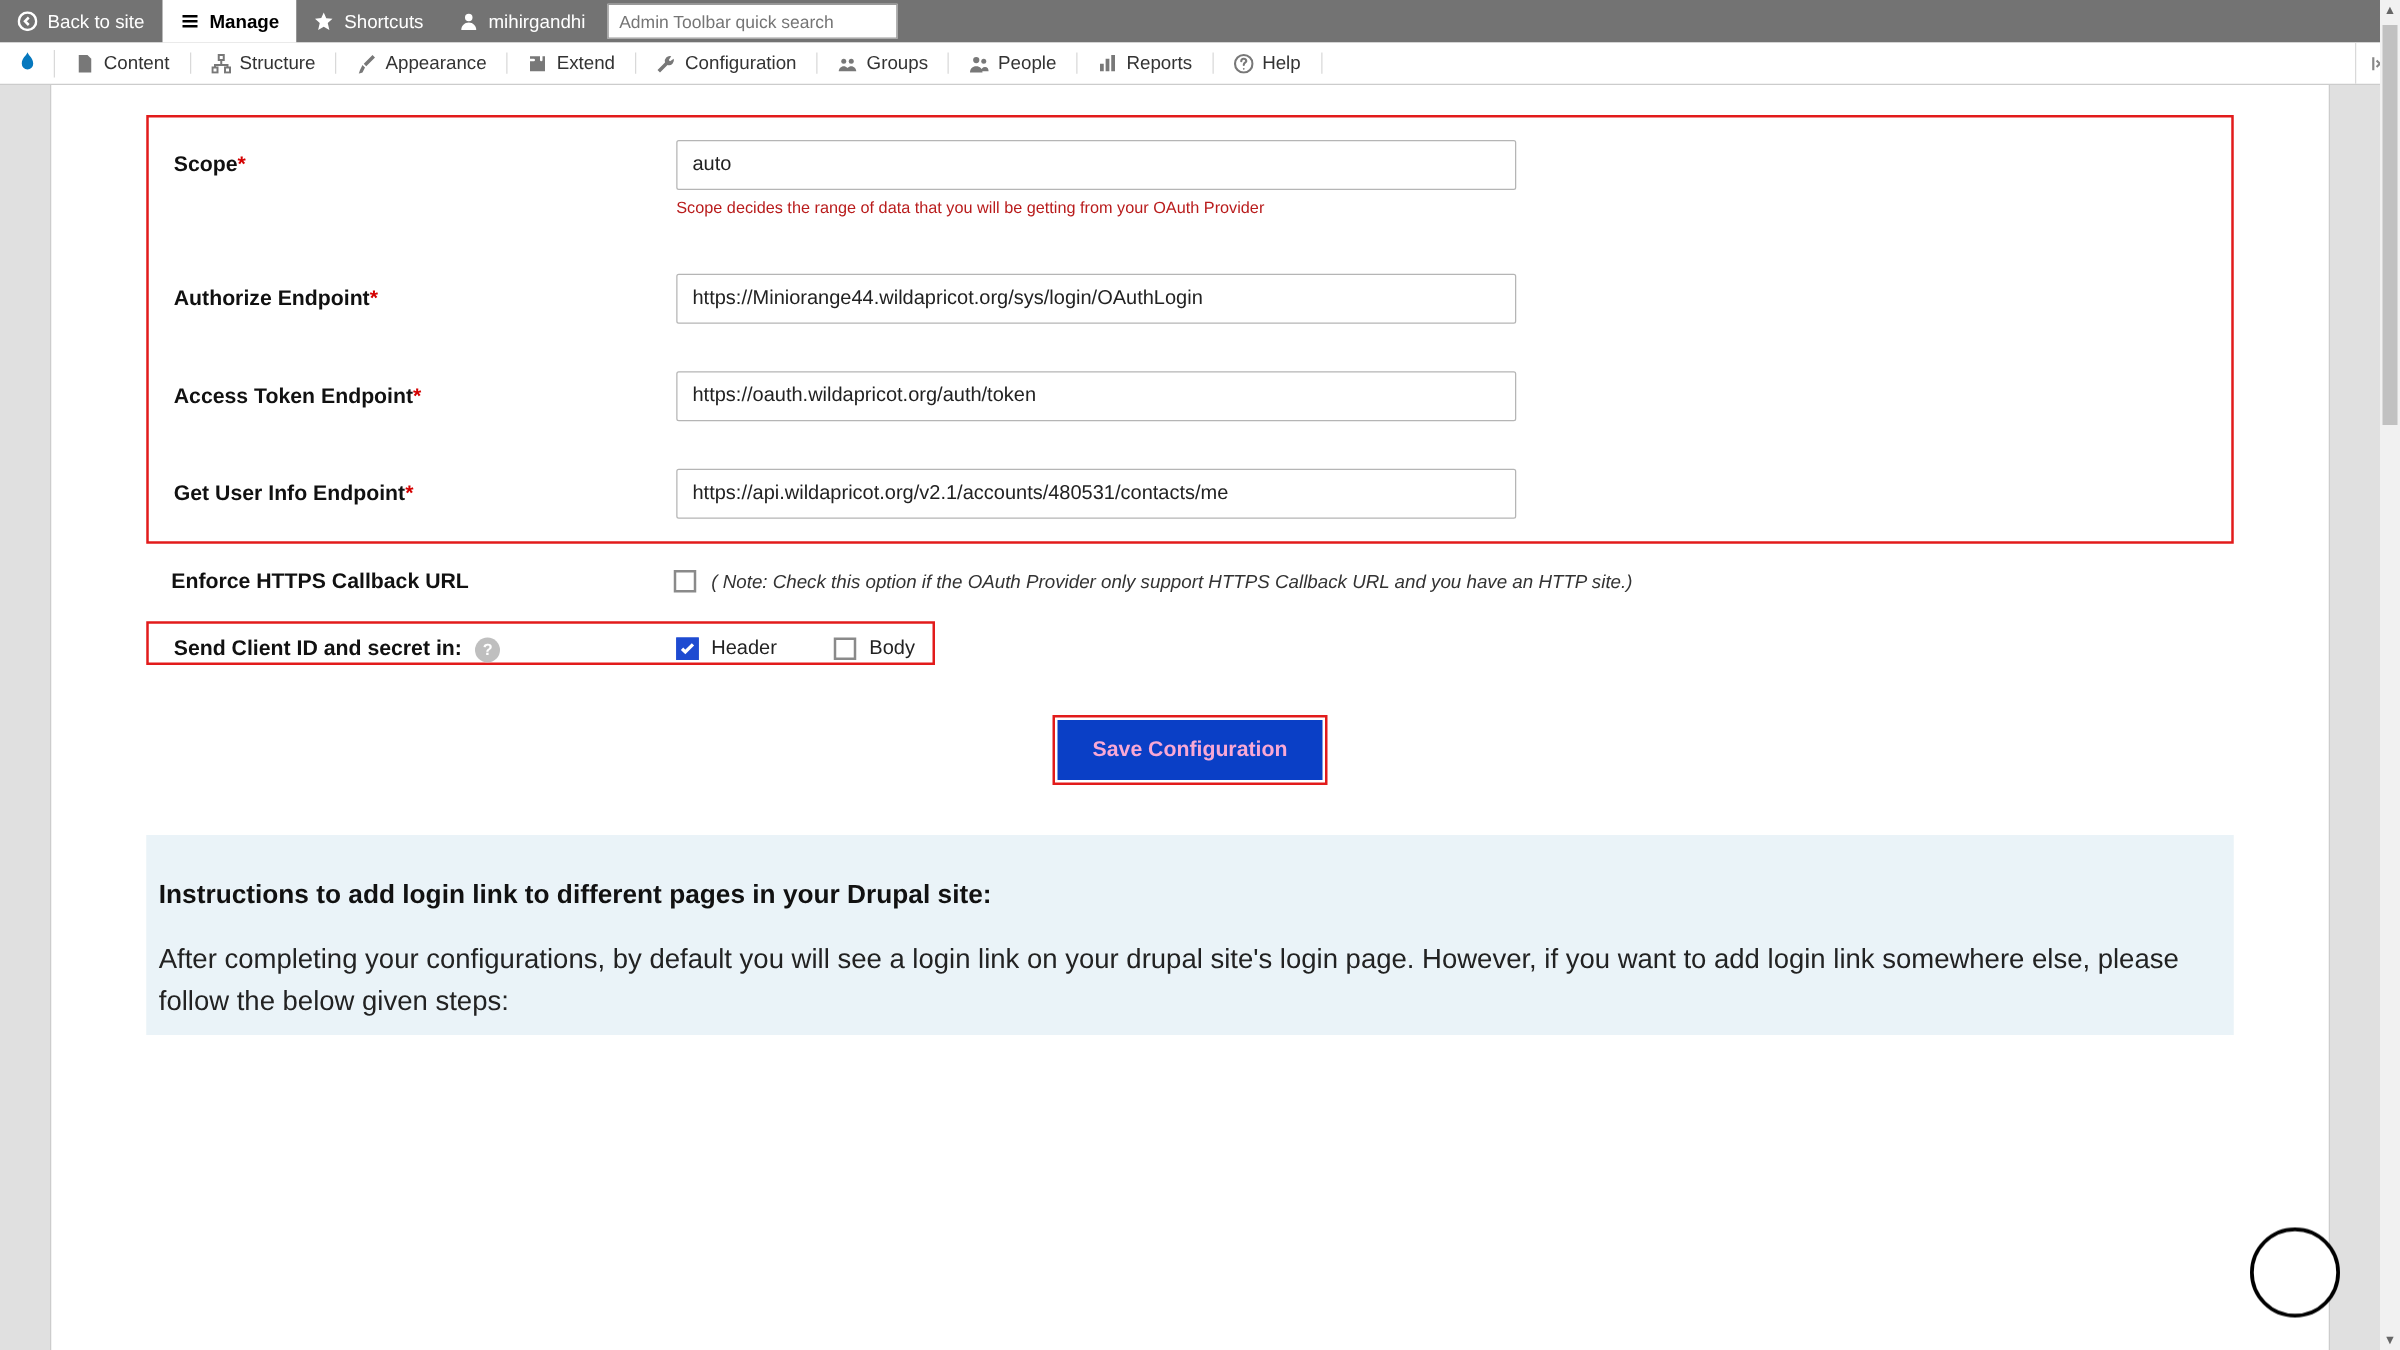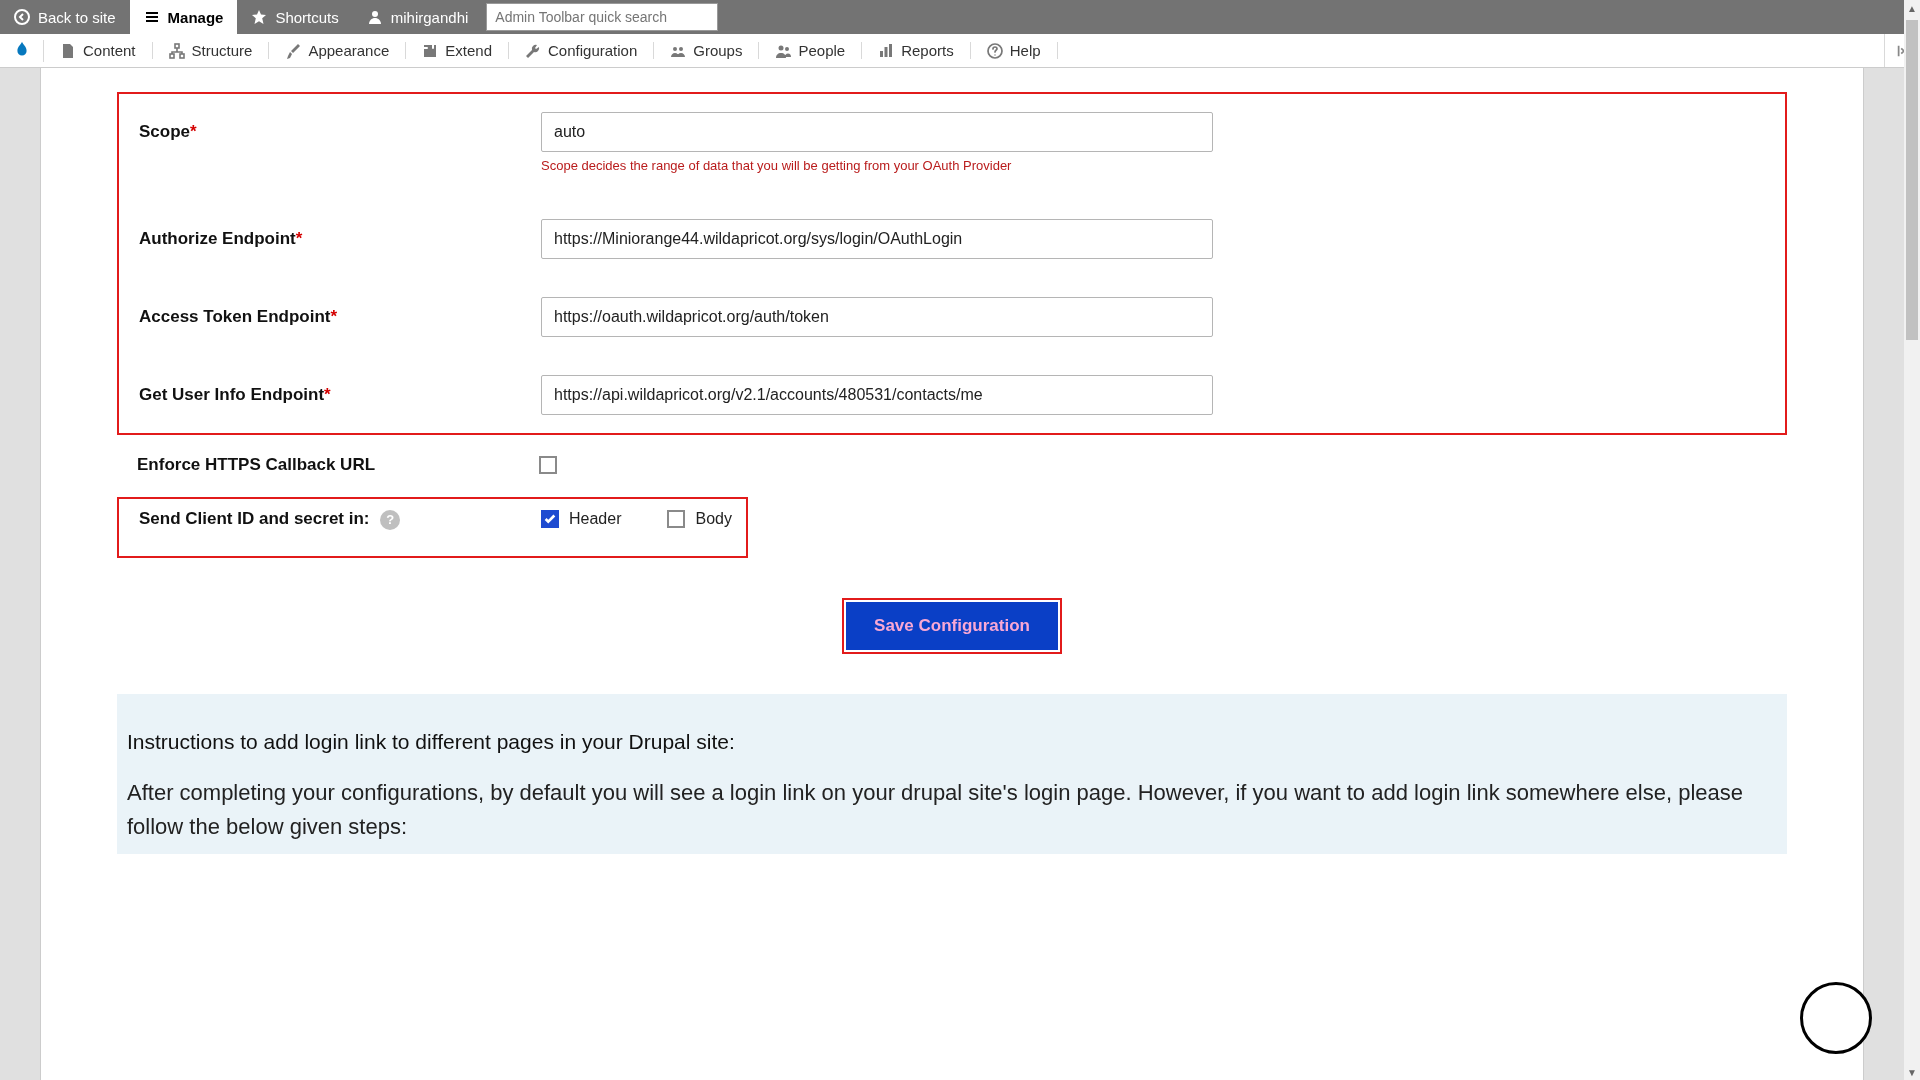--- a/index.html
+++ b/index.html
@@ -29,21 +29,21 @@
   .scrollbar-v .arrow { width:16px; height:16px; background:#f1f1f1; color:#666; font-size:10px; display:flex; align-items:center; justify-content:center; position:absolute; left:0; cursor:pointer;}
   .scrollbar-v .arrow.up { top:0; }
   .scrollbar-v .arrow.down { bottom:0; }
   .scrollbar-v .thumb { position:absolute; right:2px; width:12px; top:20px; height:320px; background:#c1c1c1; border-radius:0;}
 
   .page-pad { padding: 0 40px; }
   .card-outer { background:#fff; border-left:1px solid #ccc; border-right:1px solid #ccc; min-height: 1012px; padding: 0 76px 0 76px; position:relative;}
   .form-area { padding-top: 24px; }
 
   .redbox { border: 2px solid #e21b1b; padding: 18px 20px 18px 20px; margin-bottom: 18px; }
-  .redbox.small { padding: 10px 14px 26px 20px; margin-bottom: 16px; display:inline-block; min-width:626px;}
+  .redbox.small { padding: 10px 14px 0 20px; margin-bottom: 16px; display:inline-block; min-width:626px;}
 
   .frow { display: flex; align-items: center; margin-bottom: 38px; }
   .frow:last-child { margin-bottom: 0; }
   .flabel { width: 402px; font-weight: 700; font-size: 17px; color: #111; }
   .req { color: #d40000; }
   .fcontrol { flex: 1; }
   .fcontrol input[type=text] { width: 672px; height: 40px; padding: 0 12px; border: 1px solid #b5b5b5; border-radius: 2px; font-size: 16px; color: #222; }
   .help { font-size: 13px; color: #b91c1c; margin-top: 6px; }
 
   .frow.scope { align-items: flex-start; margin-bottom: 46px; }
@@ -61,21 +61,21 @@
   .chk:not(.checked) svg { display:none; }
 
   .help-badge { display:inline-flex; width:20px; height:20px; border-radius:50%; background:#bfbfbf; color:#fff; font-size:13px; align-items:center; justify-content:center; margin-left:6px; font-weight:700;}
 
   .chk-label { font-size:16px; color:#222; margin-left:10px; margin-right:46px; }
 
   .save-btn { background:#0a3fc6; color:#f9a8d4; font-weight:700; font-size:17px; border:none; padding: 14px 28px; cursor:pointer; outline: 2px solid #e21b1b; outline-offset: 2px;}
   .save-wrap { display:flex; justify-content:center; margin: 28px 0 44px 0; }
 
   .instructions { background:#eaf3f8; margin: 0 -0px; padding: 36px 10px 10px 10px; }
-  .instructions h2 { font-size: 21px; font-weight:400; color:#111; margin-bottom: 22px; }
+  .instructions h2 { font-size: 21px; font-weight:700; color:#111; margin-bottom: 22px; }
   .instructions p { font-size: 22px; color:#222; line-height: 1.55; }
 
   .chat-bubble { position: fixed; right: 48px; bottom: 26px; width: 72px; height: 72px; border: 3px solid #000; border-radius: 50%; background:#fff; cursor:pointer;}
 
   svg { display:block; }
 </style>
 </head>
 <body>
 
 <div class="admin-bar">
@@ -268,20 +268,21 @@
             </div>
           </div>
         </div>
 
         
         <div class="row-plain" style="margin-top:20px">
           <div class="flabel">Enforce HTTPS Callback URL</div>
           <span class="chk off">
             
           </span>
+          <span class="note">( Note: Check this option if the OAuth Provider only support HTTPS Callback URL and you have an HTTP site.)</span>
         </div>
 
         
         <div class="redbox small" style="padding-left:20px;">
           <div style="display:flex; align-items:center;">
             <div class="flabel" style="width:402px">
               <span>Send Client ID and secret in:</span>
               <span class="help-badge">?</span>
             </div>
             <span class="chk checked">

